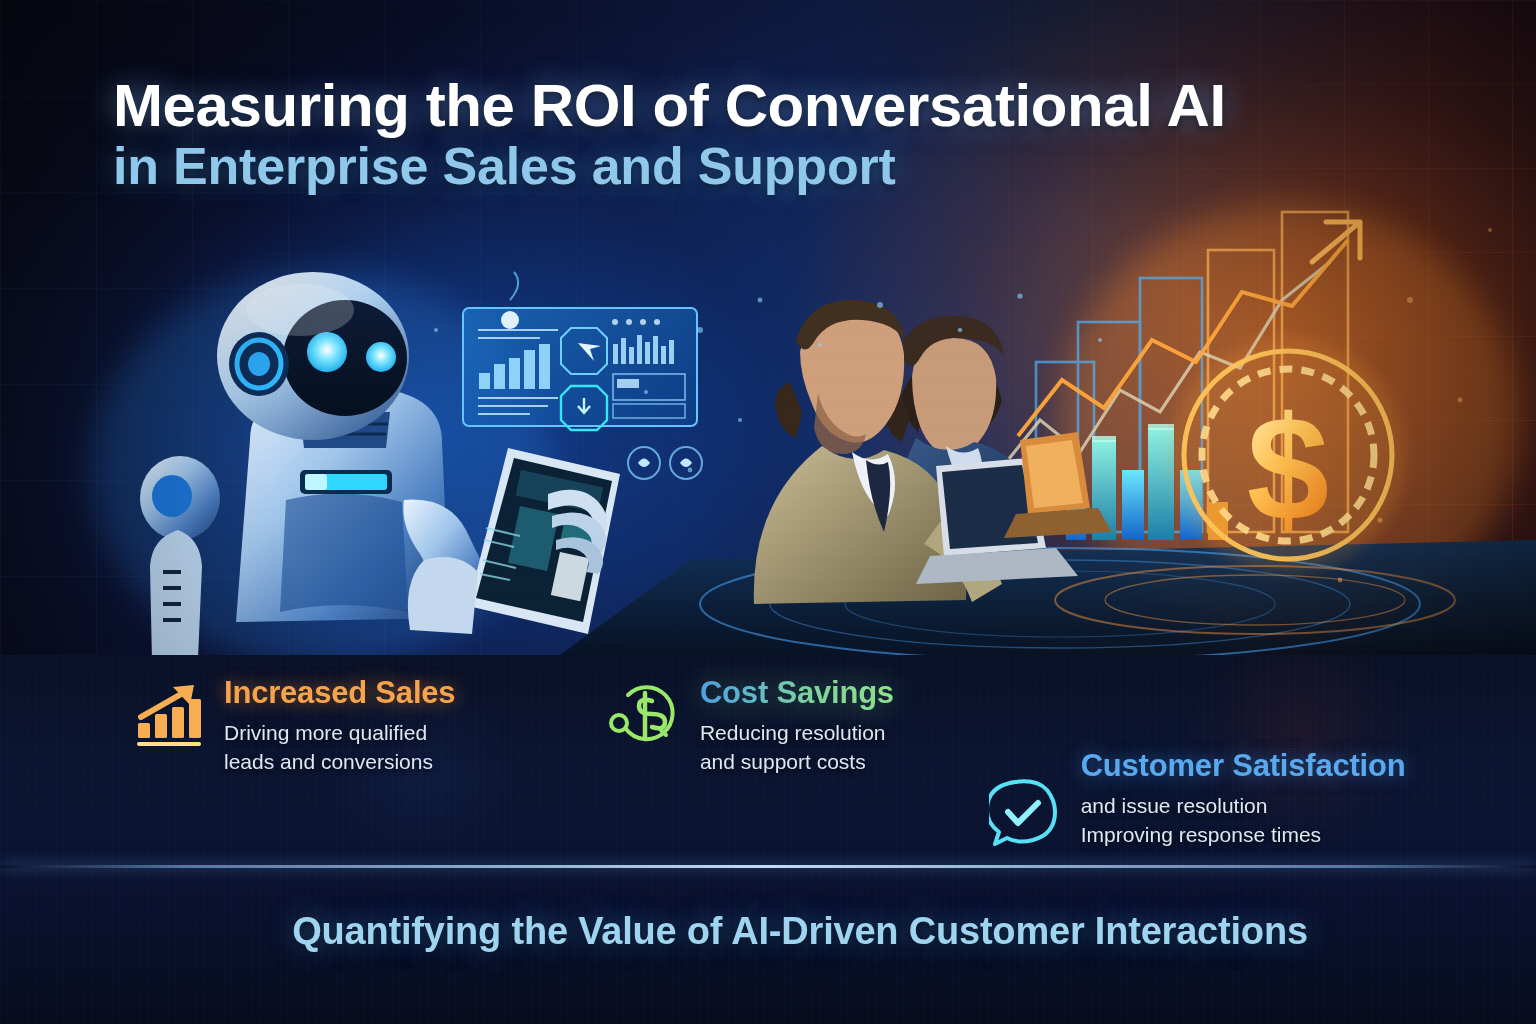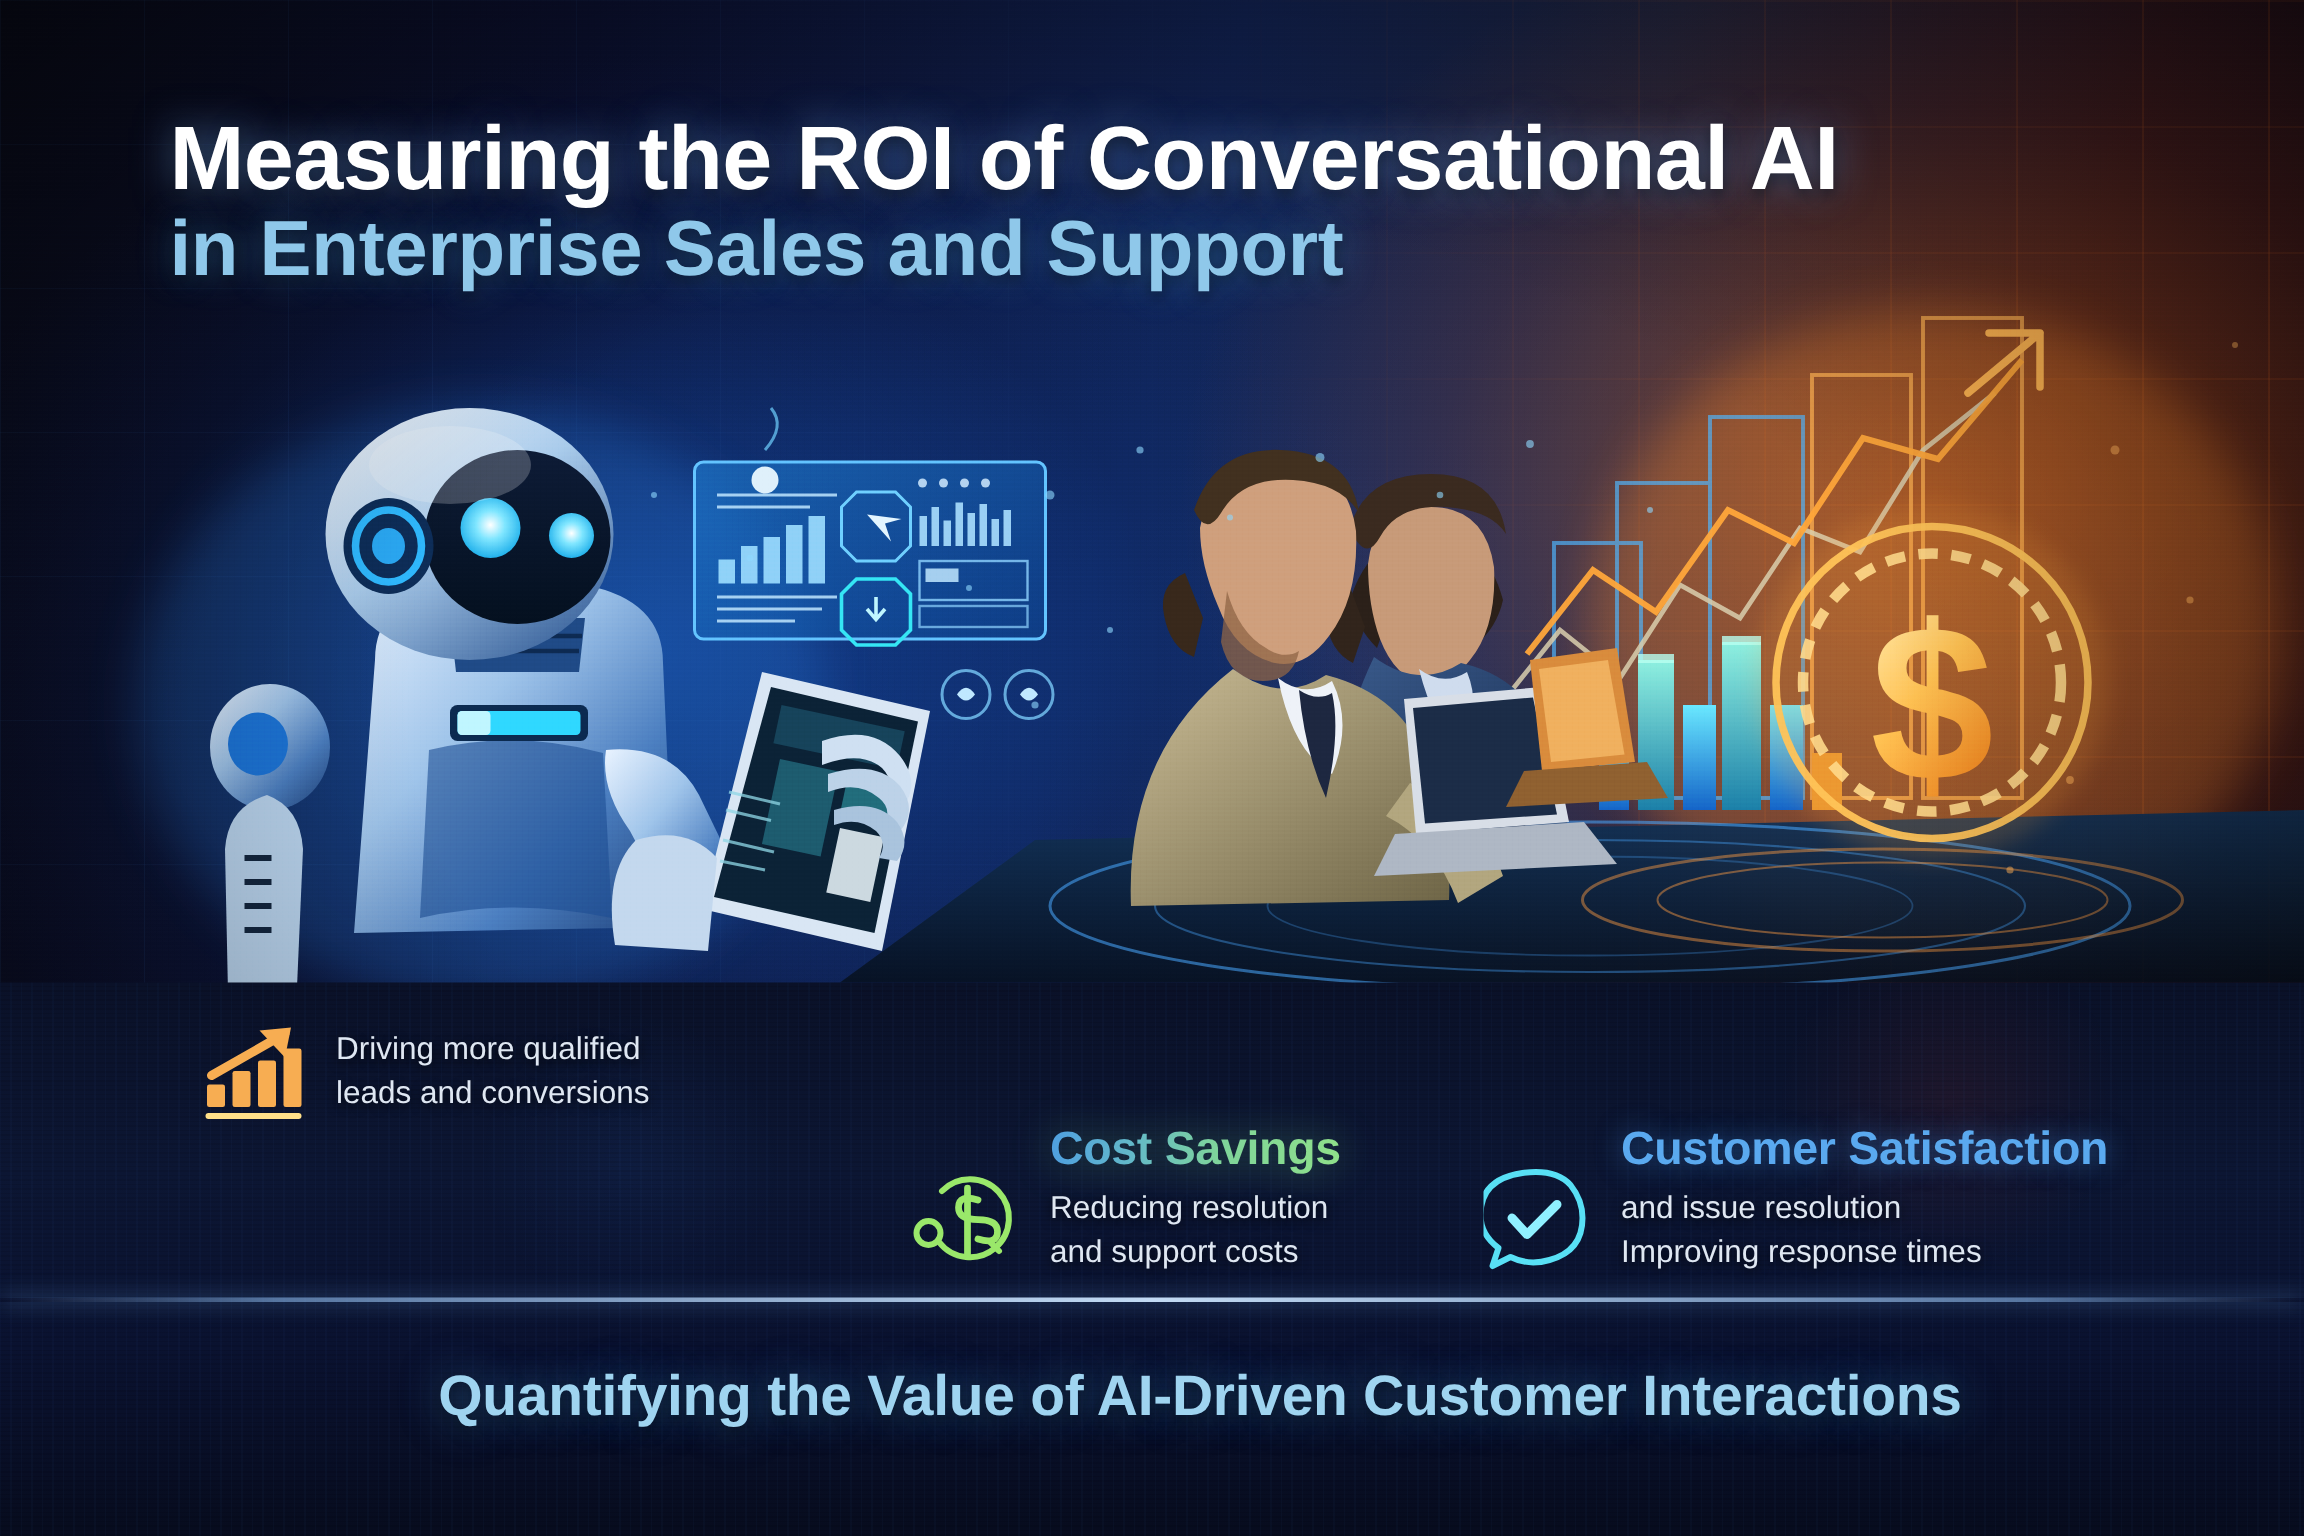--- a/index.html
+++ b/index.html
@@ -79,21 +79,21 @@
       radial-gradient(circle 160px at 1300px 80px, rgba(190,50,30,.22), rgba(0,0,0,0) 72%),
       radial-gradient(circle 140px at 420px 120px, rgba(40,90,180,.20), rgba(0,0,0,0) 72%);
   }
 
   .cards{
     position:absolute; left:0; top:20px; width:1536px; height:175px;
     display:flex; padding:0 120px 0 132px; gap:0;
   }
   .card{ display:flex; gap:18px; align-items:flex-start; }
   .card.c1{ width:490px; }
-  .card.c2{ width:392px;align-items:flex-end; }
+  .card.c2{ width:392px; }
   .card.c3{ width:440px;align-items:flex-end; }
   .card-ico{ flex:0 0 auto; width:74px; height:72px; margin-top:4px; }
   .card-txt{ padding-top:2px; }
   .card-h{
     font-size:31px; font-weight:bold; line-height:1.06; letter-spacing:-.2px; white-space:nowrap;
   }
   .h-orange{ color:#f5a44d; text-shadow:0 0 18px rgba(255,150,40,.55); }
   .h-green{
     background:linear-gradient(90deg,#4f9fe0 0%,#63b9c9 28%,#7fd49a 58%,#8fe08a 100%);
     -webkit-background-clip:text; background-clip:text; color:transparent;
@@ -426,20 +426,21 @@
             <rect x="6" y="44" width="12" height="15" rx="1.5"></rect>
             <rect x="23" y="35" width="12" height="24" rx="1.5"></rect>
             <rect x="40" y="28" width="12" height="31" rx="1.5"></rect>
             <rect x="57" y="20" width="12" height="39" rx="1.5"></rect>
           </g>
           <path d="M9 38 L58 10" stroke="#f7ad52" stroke-width="6" stroke-linecap="round" fill="none"></path>
           <path d="M41 8 L62 6 L58 26 Z" fill="#f7ad52"></path>
           <rect x="5" y="63" width="64" height="4" rx="2" fill="#ffe089"></rect>
         </svg>
         <div class="card-txt">
+          <div class="card-h h-orange">Increased Sales</div>
           <div class="card-p">
             <div>Driving more qualified</div>
             <div>leads and conversions</div>
           </div>
         </div>
       </div>
 
       <div class="card c2">
         <svg class="card-ico" viewBox="0 0 74 72">
           <g fill="none" stroke="#9ae86a" stroke-width="4" stroke-linecap="round">

